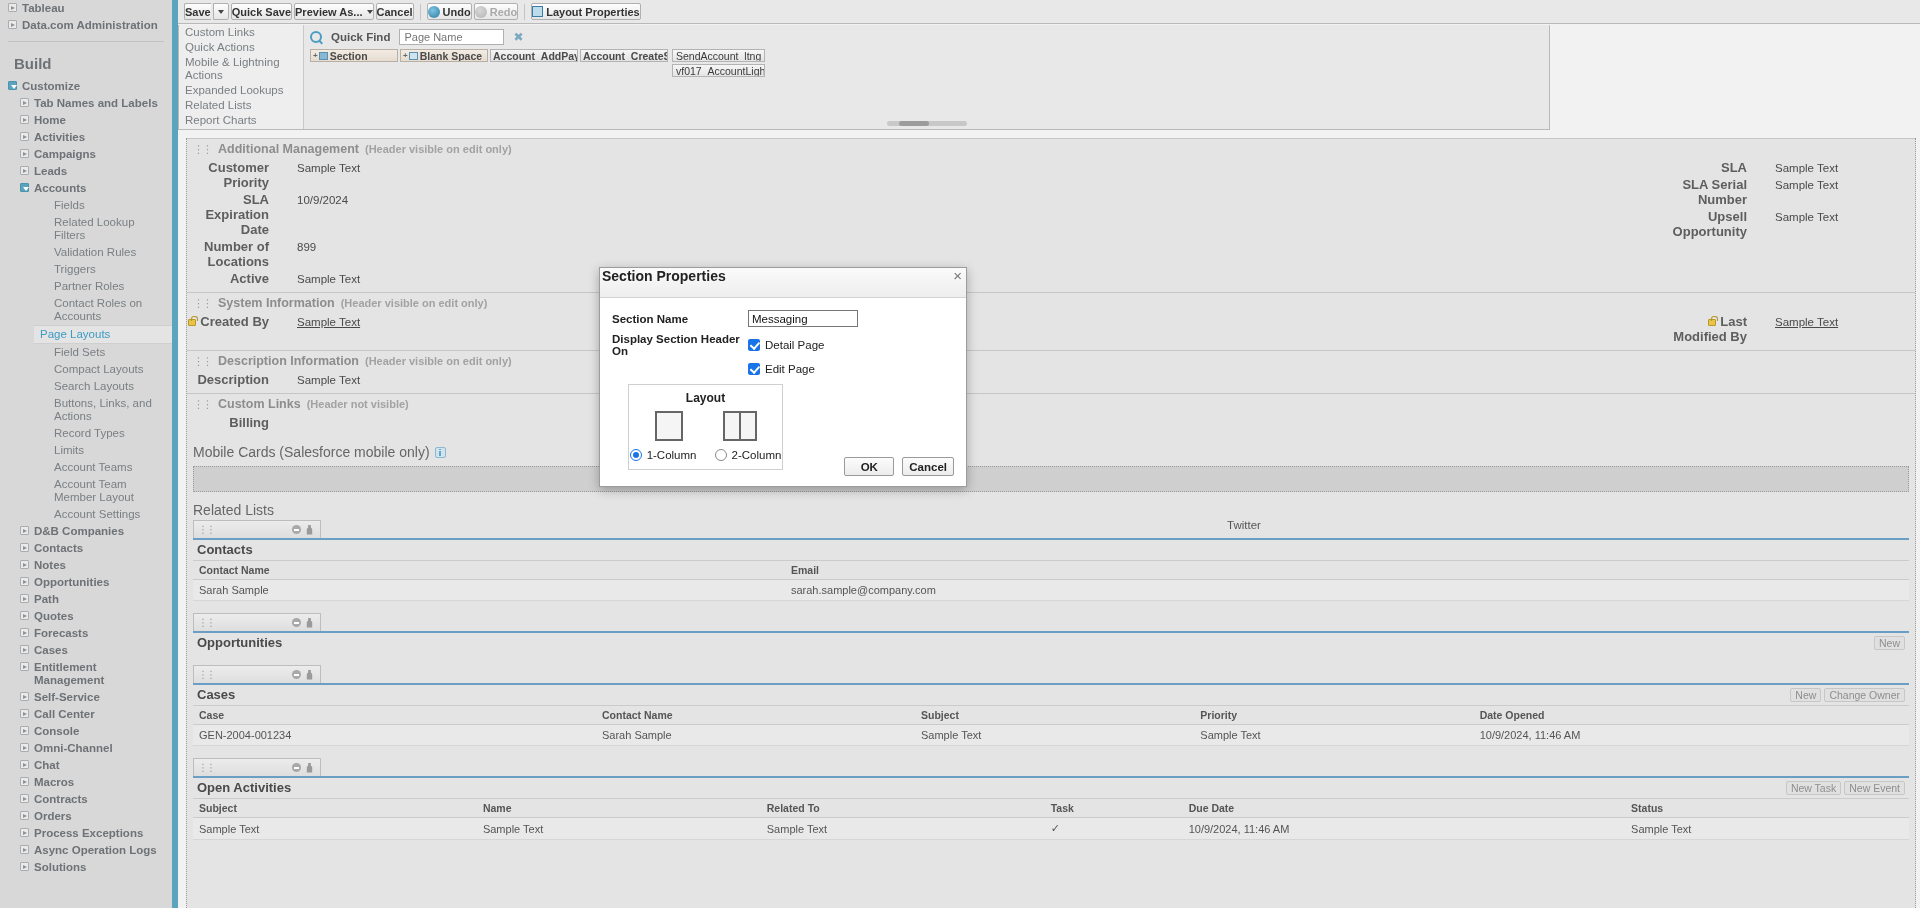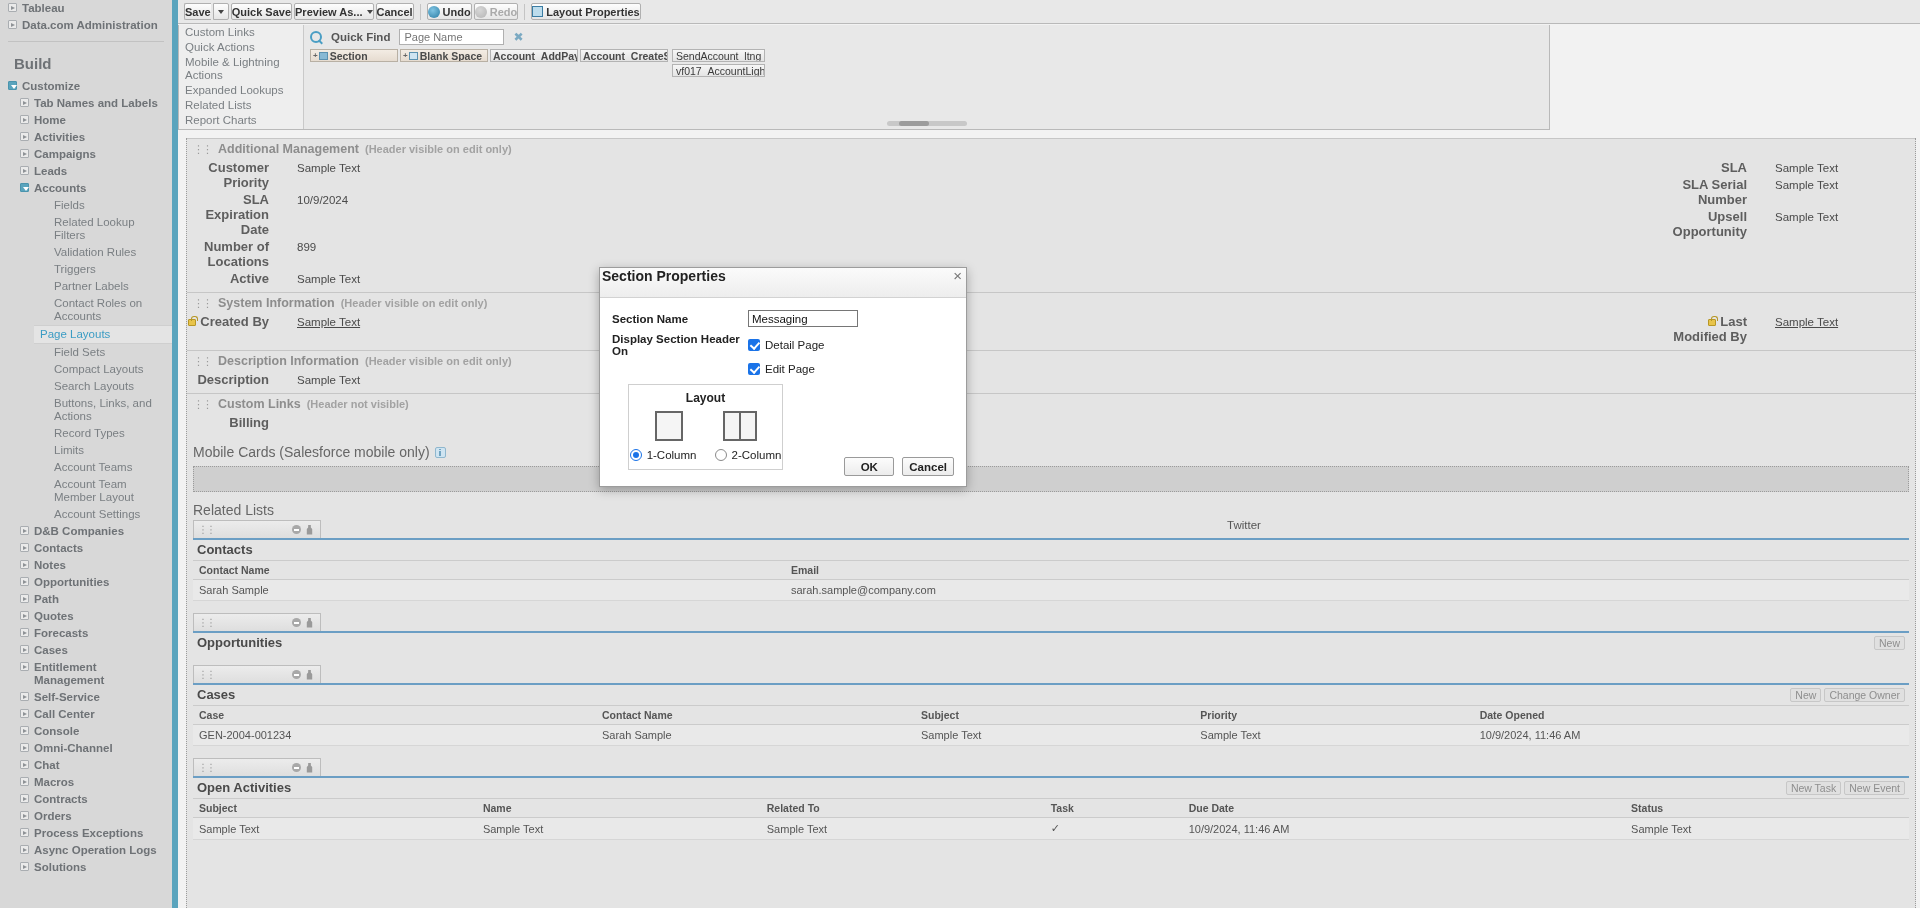--- a/index.html
+++ b/index.html
@@ -425,21 +425,21 @@
       <div class="sb-row lvl2">
         <span class="tw" style="visibility:hidden"></span>
         <span class="sb-label-norm">Validation Rules</span>
       </div>
       <div class="sb-row lvl2">
         <span class="tw" style="visibility:hidden"></span>
         <span class="sb-label-norm">Triggers</span>
       </div>
       <div class="sb-row lvl2">
         <span class="tw" style="visibility:hidden"></span>
-        <span class="sb-label-norm">Partner Labels</span>
+        <span class="sb-label-norm">Partner Roles</span>
       </div>
       <div class="sb-row lvl2">
         <span class="tw" style="visibility:hidden"></span>
         <span class="sb-label-norm">Contact Roles on Accounts</span>
       </div>
       <div class="sb-row lvl2 selected">
         <span class="sb-label-link">Page Layouts</span>
       </div>
       <div class="sb-row lvl2">
         <span class="tw" style="visibility:hidden"></span>

